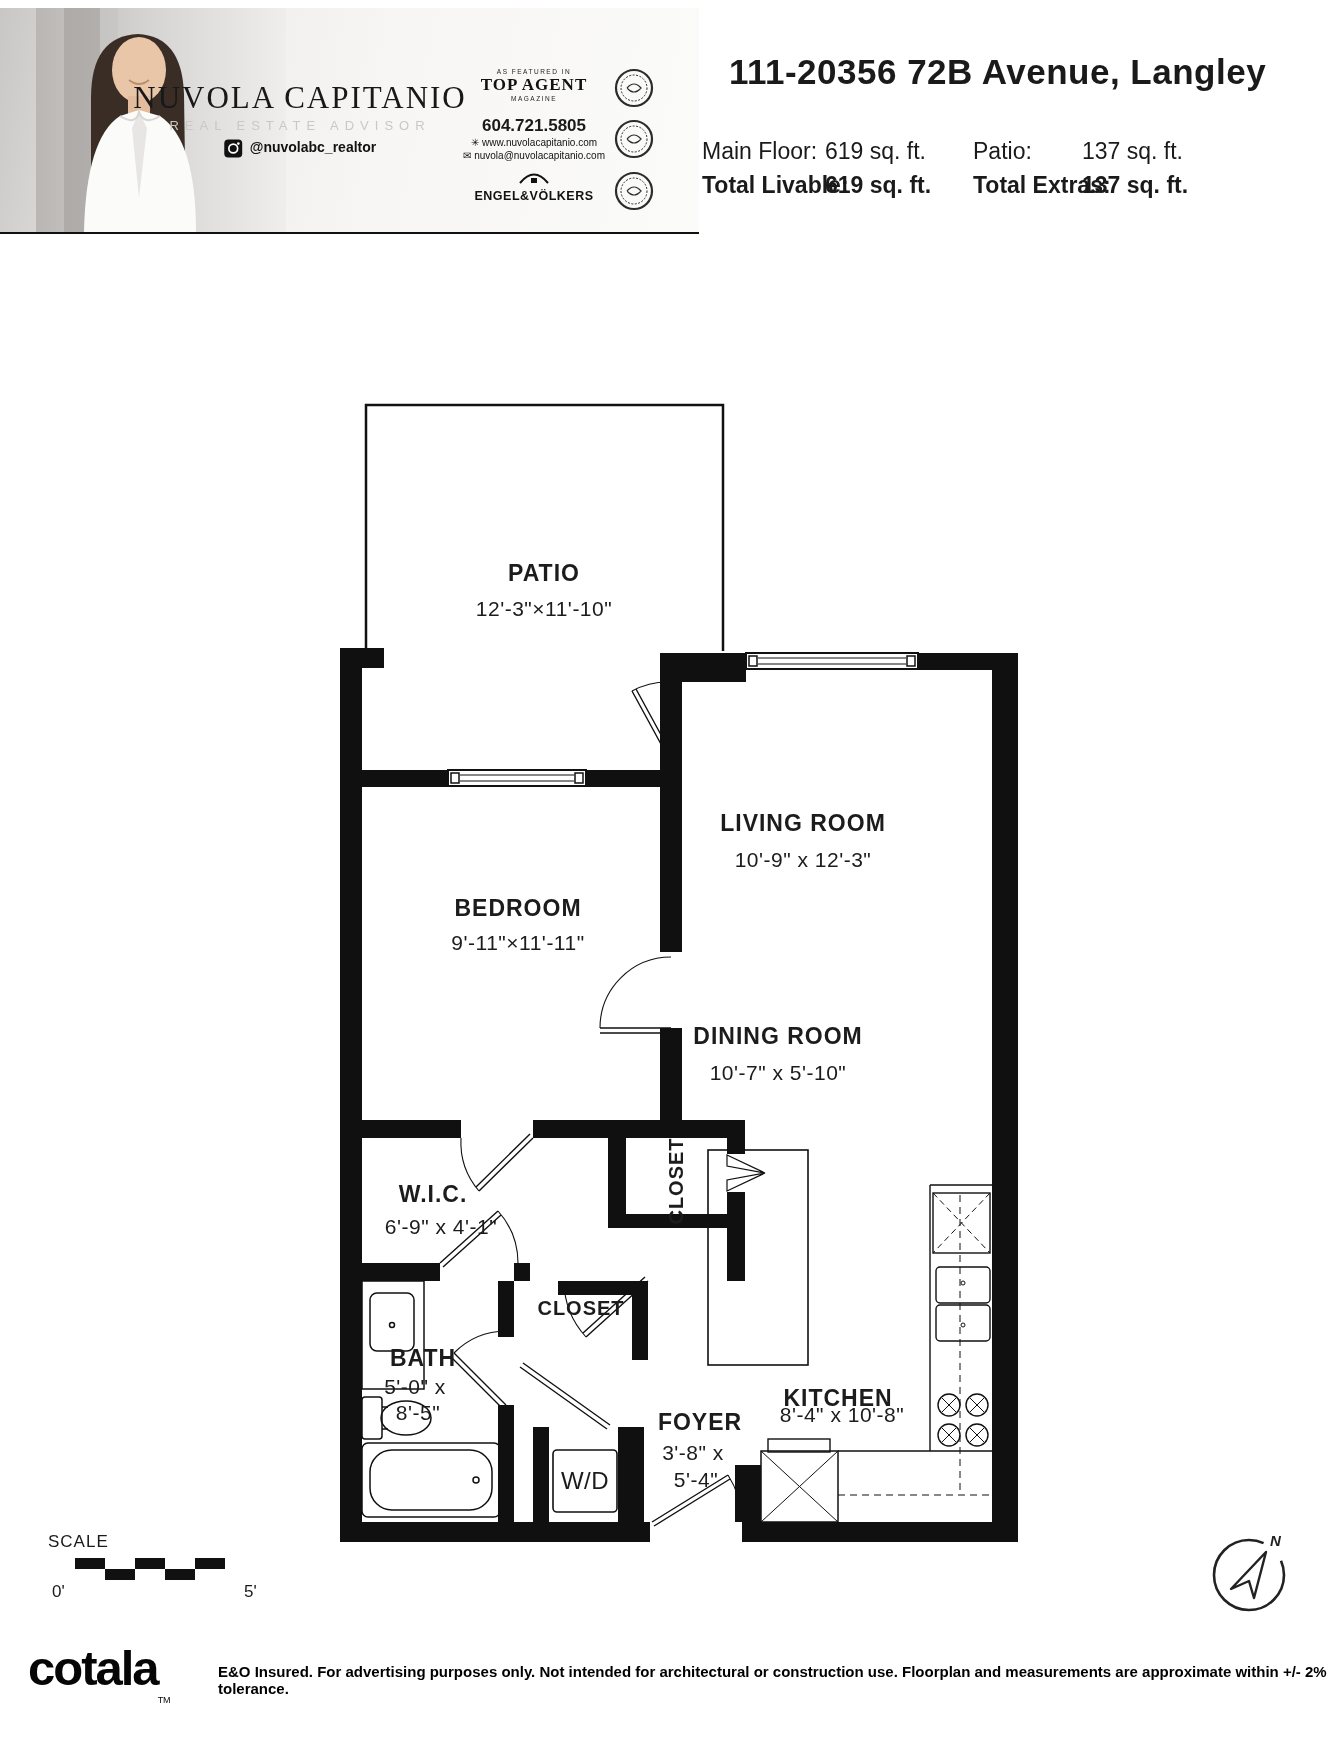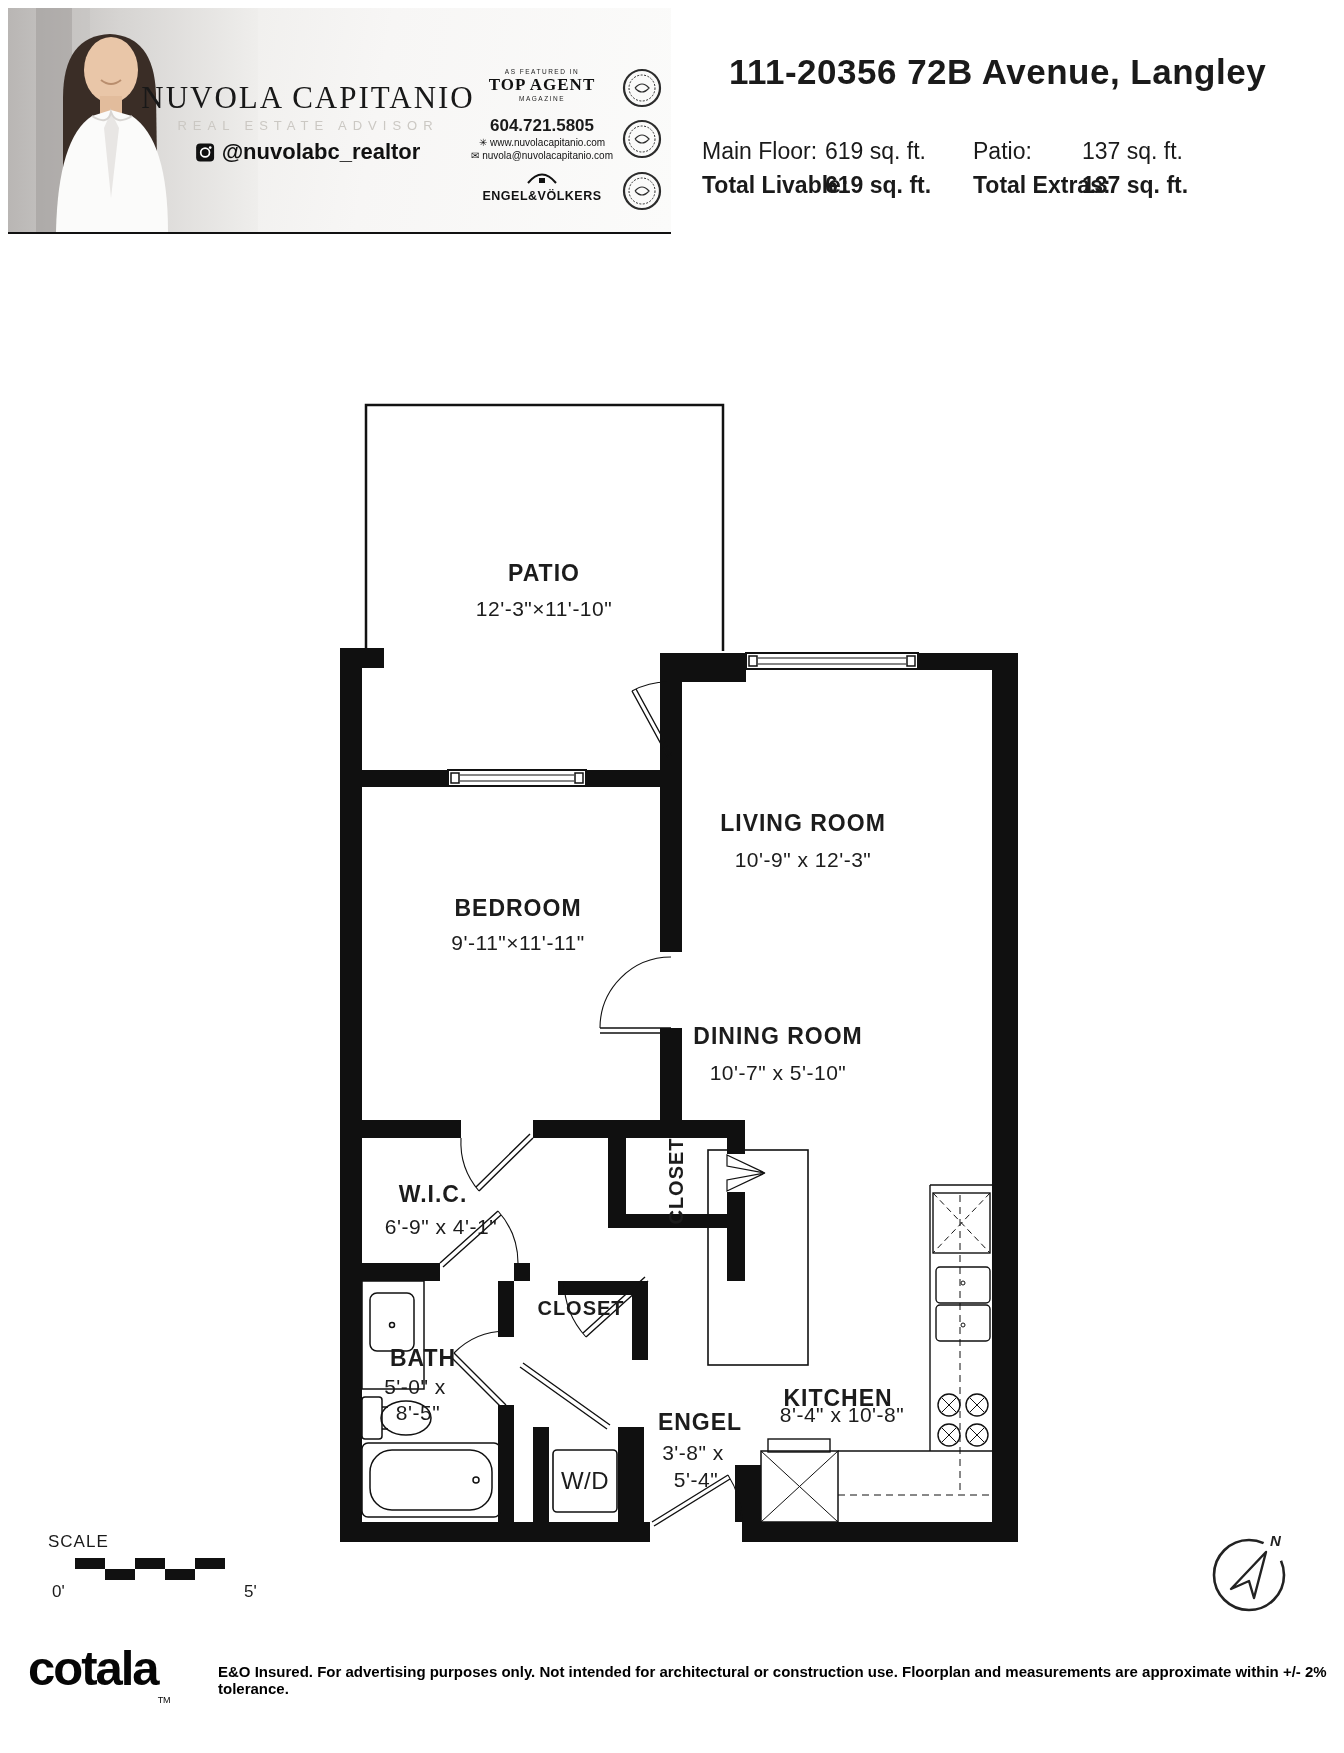--- a/index.html
+++ b/index.html
@@ -1,27 +1,27 @@
 <!DOCTYPE html>
 <html><head>
 <meta charset="utf-8">
 <style>
   html,body{margin:0;padding:0;background:#888;}
   #page{position:relative;width:1344px;height:1753px;background:#ffffff;margin:0 auto;
         font-family:"Liberation Sans",sans-serif;color:#1a1a1a;overflow:hidden;}
   .abs{position:absolute;}
   
-  #banner{left:8px;top:8px;width:663px;height:224px;border-bottom:2px solid #111;
-          background:linear-gradient(100deg,#c9c7c5 0%,#dedcda 14%,#efeeec 30%,#f7f6f5 55%,#fbfbfa 100%);overflow:hidden;}
+  #banner{left:0;top:8px;width:663px;height:224px;border-bottom:2px solid #111;
+          background:linear-gradient(100deg,#c9c7c5 0%,#dedcda 14%,#efeeec 30%,#f7f6f5 55%,#fbfbfa 100%);overflow:hidden;padding-left:36px;}
   #agent-name{left:300px;top:72px;transform:translateX(-50%);font-family:"Liberation Serif",serif;
               font-size:31px;letter-spacing:2px;color:#181818;white-space:nowrap;}
   #agent-role{left:300px;top:110px;transform:translateX(-50%);font-size:13px;letter-spacing:6px;
               color:#cbc8c3;white-space:nowrap;}
-  #agent-ig{left:300px;top:131px;transform:translateX(-50%);font-size:22px;font-weight:bold;
-            color:#111;white-space:nowrap;display:flex;align-items:center;gap:7px;}
+  #agent-ig{left:300px;top:131px;transform:translateX(-50%);font-size:14px;font-weight:bold;
+            color:#111;white-space:nowrap;display:flex;gap:7px;}
   .contact-col{left:455px;top:60px;width:158px;text-align:center;line-height:1.15;}
   .badge-tiny{font-size:6.5px;letter-spacing:1.5px;color:#222;}
   .badge-name{font-family:"Liberation Serif",serif;font-weight:bold;font-size:17px;letter-spacing:1px;color:#111;}
   .phone{font-size:17px;font-weight:bold;margin-top:14px;}
   .contact-line{font-size:10px;color:#111;margin-top:1px;white-space:nowrap;}
   .ev-block{margin-top:10px;}
   .ev-name{font-size:12.5px;font-weight:bold;letter-spacing:0.5px;color:#111;}
   
   #address{left:655px;top:52px;width:685px;text-align:center;font-size:35px;font-weight:bold;
            letter-spacing:0.5px;white-space:nowrap;}
@@ -274,21 +274,21 @@
     <div class="room-dims" style="left:200px;top:536px;">9'-11"×11'-11"</div>
     <div class="room-name" style="left:460px;top:628px;">DINING ROOM</div>
     <div class="room-dims" style="left:460px;top:666px;">10'-7" x 5'-10"</div>
     <div class="room-name" style="left:115px;top:786px;">W.I.C.</div>
     <div class="room-dims" style="left:123px;top:820px;">6'-9"  x  4'-1"</div>
     <div class="room-name small rot" style="left:358px;top:786px;">CLOSET</div>
     <div class="room-name small" style="left:263px;top:902px;">CLOSET</div>
     <div class="room-name" style="left:105px;top:950px;">BATH</div>
     <div class="room-dims" style="left:97px;top:980px;">5'-0" x</div>
     <div class="room-dims" style="left:100px;top:1006px;">8'-5"</div>
-    <div class="room-name" style="left:382px;top:1014px;">ENGEL</div>
+    <div class="room-name" style="left:382px;top:1014px;">FOYER</div>
     <div class="room-dims" style="left:375px;top:1046px;">3'-8" x</div>
     <div class="room-dims" style="left:378px;top:1073px;">5'-4"</div>
     <div class="room-name" style="left:520px;top:974px;margin-top:16px;">KITCHEN</div>
     <div class="room-dims" style="left:524px;top:1008px;">8'-4" x 10'-8"</div>
     <div class="room-dims" style="left:267px;top:1072px;font-size:24px;">W/D</div>
   </div>
 
   <div id="scale-box" class="abs">
     <div id="scale-label">SCALE</div>
     <div id="scale-bar">

